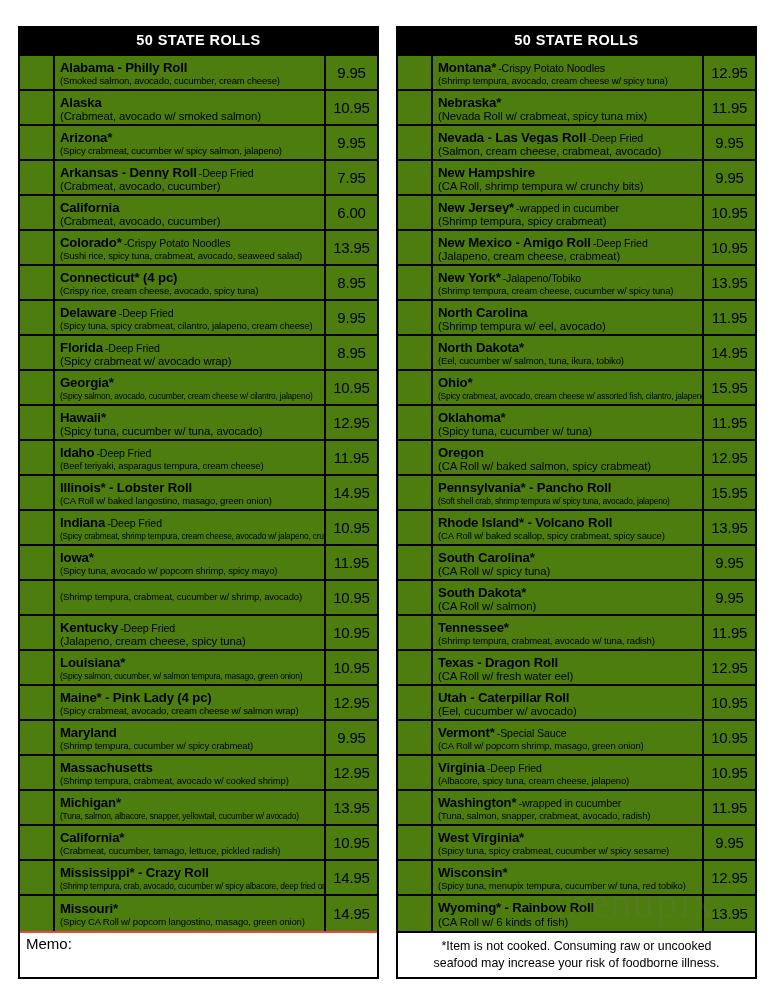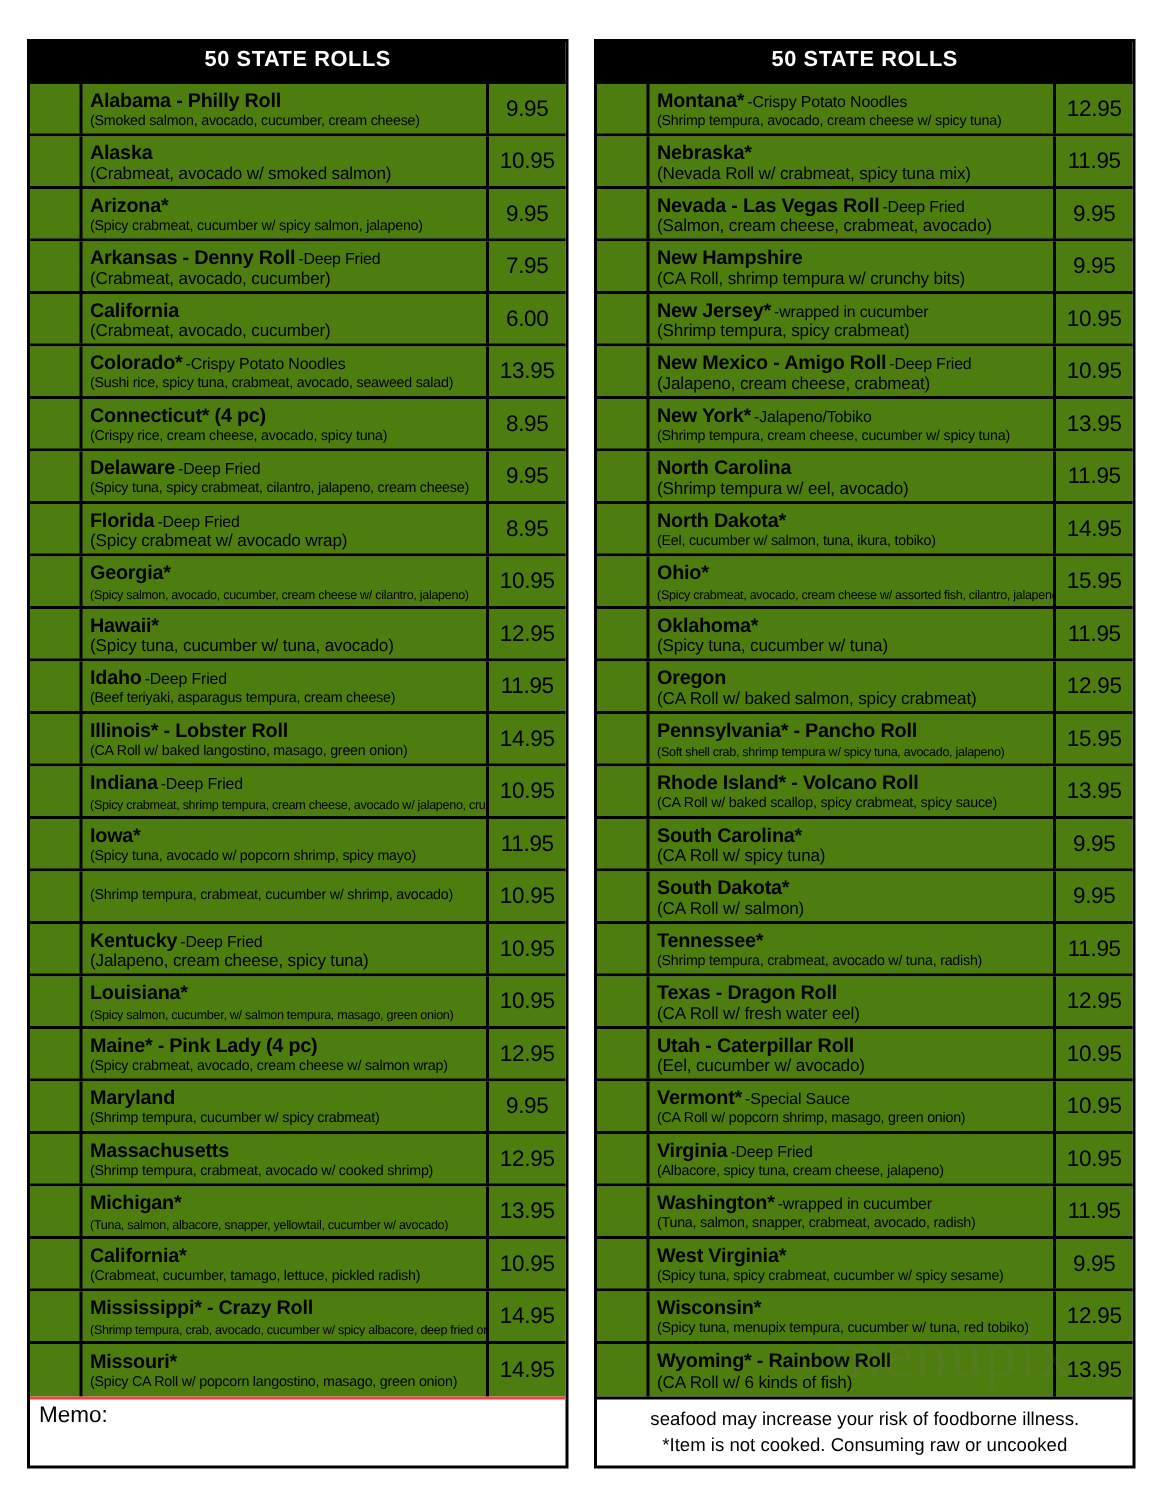--- a/index.html
+++ b/index.html
@@ -564,19 +564,19 @@
         <div class="menu-row">
           <div class="qty-cell"></div>
           <div class="item-cell">
             <div class="name-line"><span class="item-name">Wyoming* - Rainbow Roll</span></div>
             <div class="item-desc">(CA Roll w/ 6 kinds of fish)</div>
           </div>
           <div class="price-cell">13.95</div>
         </div>
       </div>
     <div class="footer-note">
+      <span>*Item is not cooked. Consuming raw or uncooked</span>
       <span>seafood may increase your risk of foodborne illness.</span>
-      <span>*Item is not cooked. Consuming raw or uncooked</span>
     </div>
   </div>
 
   <div class="watermark">menupix</div>
 </div>
 
 </body></html>

